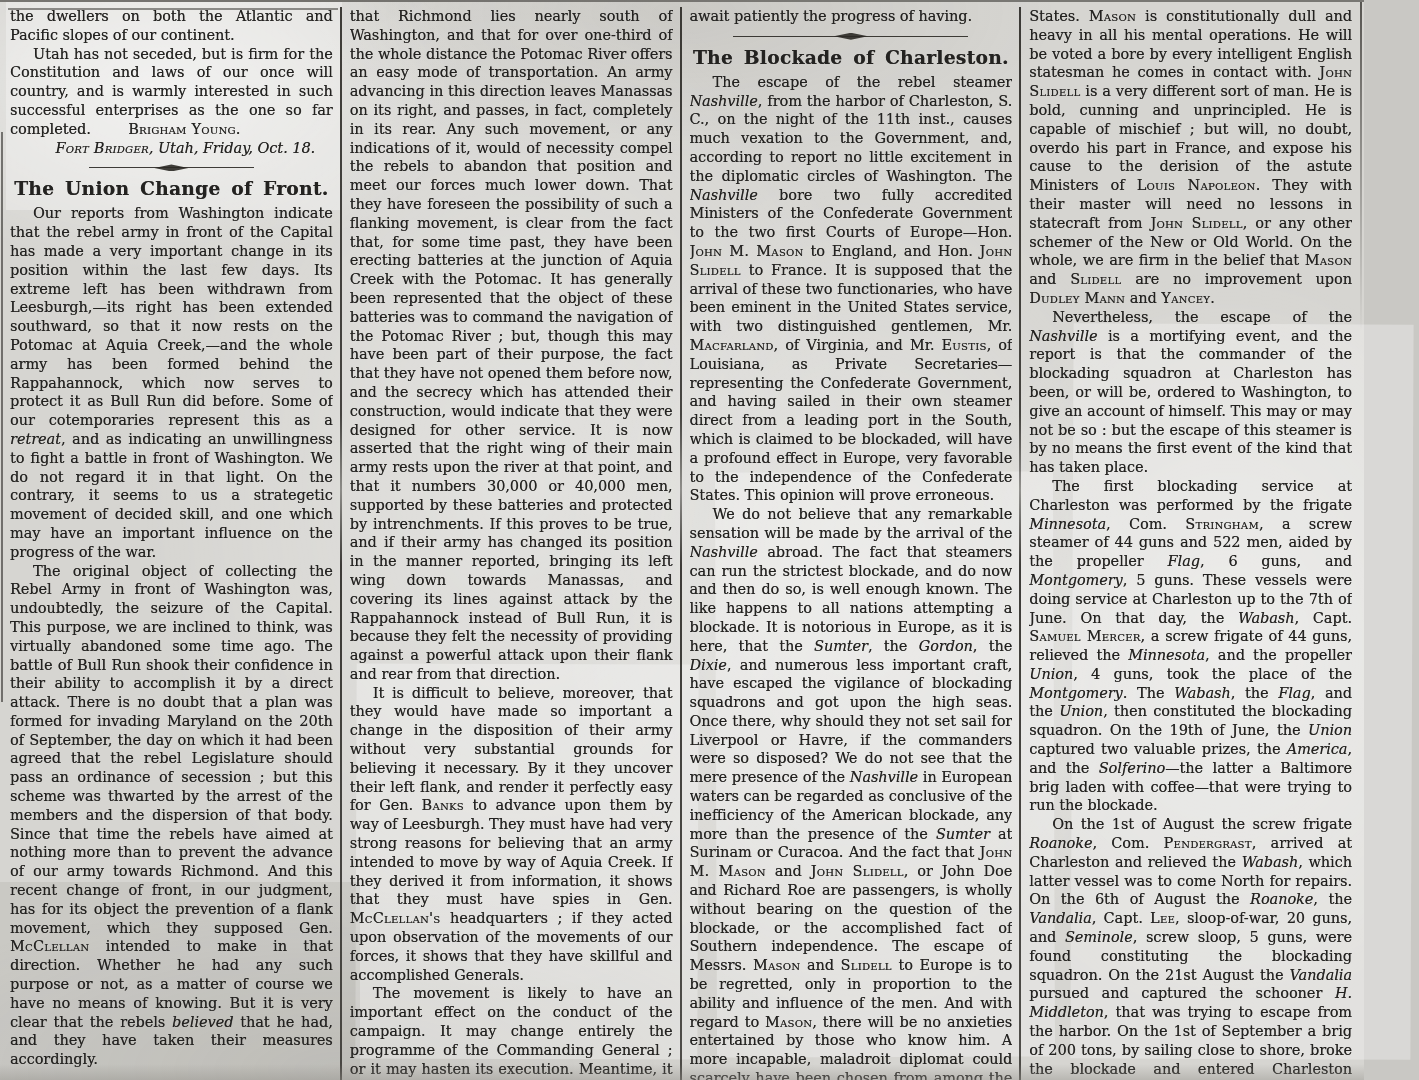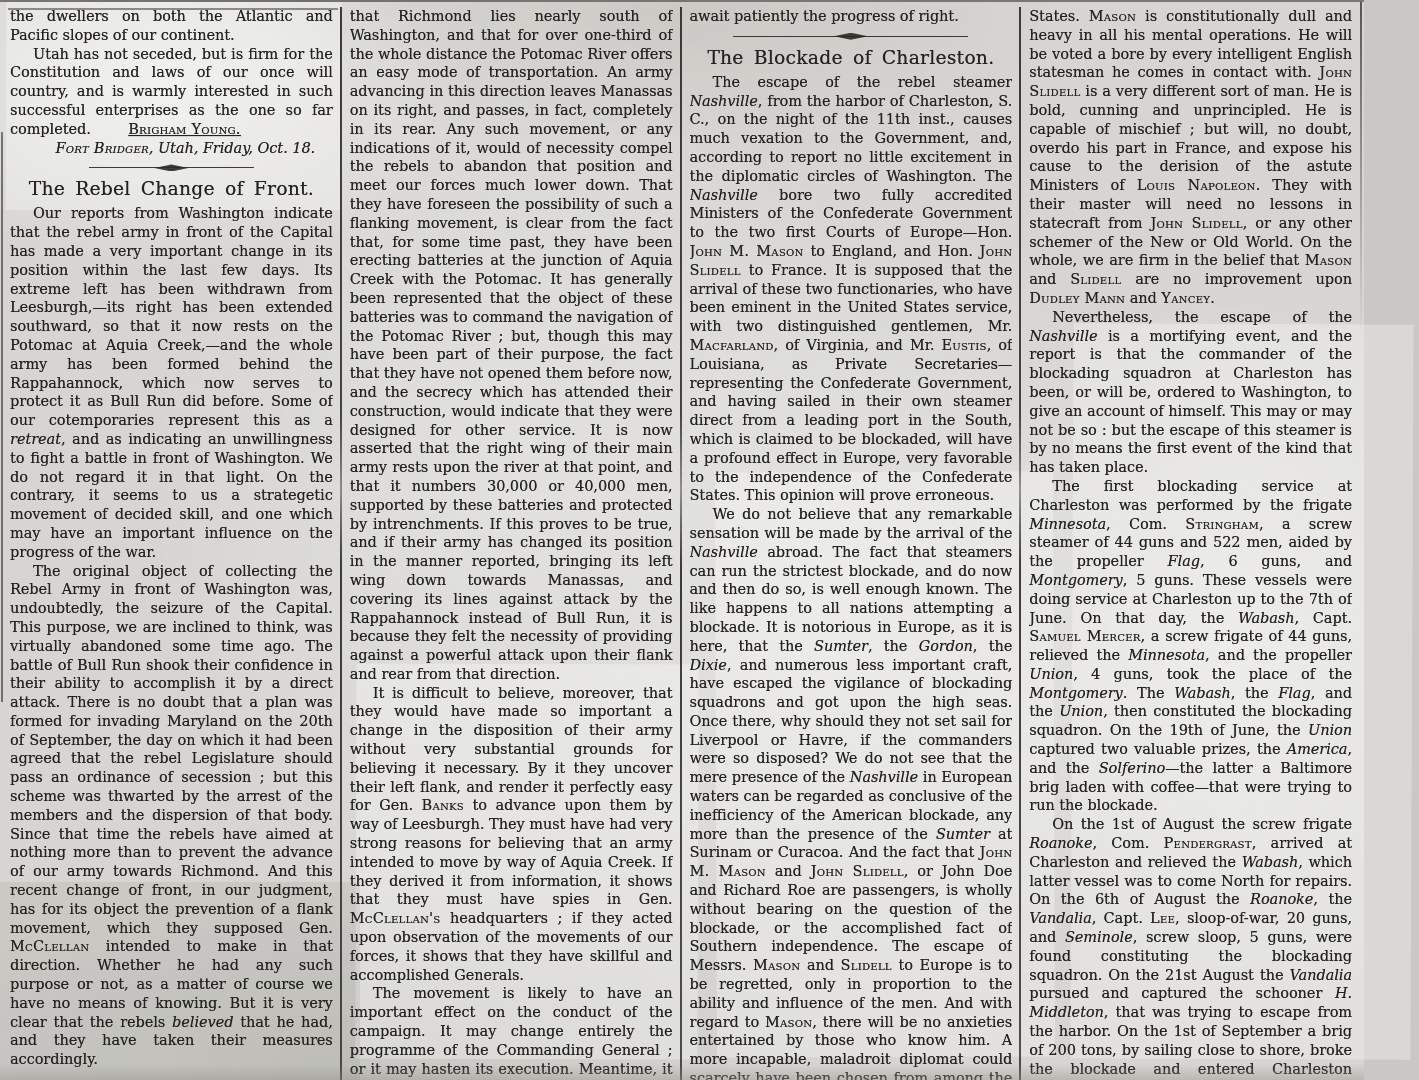--- a/index.html
+++ b/index.html
@@ -38,26 +38,26 @@
     position:absolute;left:7px;top:0;bottom:0;width:2px;
     background:linear-gradient(to bottom,
       rgba(43,41,37,0.9) 0%, rgba(43,41,37,0.85) 38%,
       rgba(43,41,37,0.45) 45%, rgba(43,41,37,0.9) 52%,
       rgba(43,41,37,0.8) 100%);
   }
   p{margin:0;}
   .para{text-indent:1.6em;}
   .noindent{text-indent:0;}
   .headline{
-    text-align:center;text-indent:0;font-weight:normal;
+    text-align:center;text-indent:0;font-weight:bold;
     font-size:18.6px;line-height:22px;margin:3px 0 4px;
     letter-spacing:0.3px;word-spacing:4px;
   }
   .dateline{text-align:center;text-indent:0;padding-left:28px;font-style:italic;}
-  .sig{margin-left:2.6em;letter-spacing:0.5px;text-decoration:underline;}
+  .sig{margin-left:2.6em;letter-spacing:0.5px;}
   .sc{font-variant:small-caps;letter-spacing:0.3px;}
   .divider{position:relative;height:15px;margin:3px auto 1px;}
   .divider.narrow{width:165px;}
   .divider.wide{width:235px;}
   .divider .line{position:absolute;left:0;right:0;top:7px;height:1px;background:rgba(43,41,37,0.9);}
   .divider .diamond{
     position:absolute;left:50%;top:4px;width:34px;height:7px;transform:translateX(-50%);
     background:rgba(43,41,37,0.9);
     clip-path:polygon(0 50%, 50% 0, 100% 50%, 50% 100%);
   }
@@ -83,42 +83,42 @@
   <div class="cols">
 
     <section class="col">
       <p class="para noindent">the dwellers on both the Atlantic and Pacific slopes of our continent.</p>
       <p class="para"><span>Utah has not seceded, but is firm for the Constitution and laws of our once will country, and is warmly interested in such successful enterprises as the one so far completed.</span><span class="sig"><span class="sc">Brigham Young</span>.</span></p>
       <p class="dateline"><span class="sc">Fort Bridger</span>, Utah, Friday, Oct. 18.</p>
       <div class="divider narrow">
           <span class="line"></span>
           <span class="diamond"></span>
         </div>
-      <h2 class="headline">The Rebel Change of Front.</h2>
+      <h2 class="headline">The Union Change of Front.</h2>
       <p class="para">Our reports from Washington indicate that the rebel army in front of the Capital has made a very important change in its position within the last few days. Its extreme left has been withdrawn from Leesburgh,—its right has been extended southward, so that it now rests on the Potomac at Aquia Creek,—and the whole army has been formed behind the Rappahannock, which now serves to protect it as Bull Run did before. Some of our cotemporaries represent this as a <i>retreat</i>, and as indicating an unwillingness to fight a battle in front of Washington. We do not regard it in that light. On the contrary, it seems to us a strategetic movement of decided skill, and one which may have an important influence on the progress of the war.</p>
       <p class="para">The original object of collecting the Rebel Army in front of Washington was, undoubtedly, the seizure of the Capital. This purpose, we are inclined to think, was virtually abandoned some time ago. The battle of Bull Run shook their confidence in their ability to accomplish it by a direct attack. There is no doubt that a plan was formed for invading Maryland on the 20th of September, the day on which it had been agreed that the rebel Legislature should pass an ordinance of secession ; but this scheme was thwarted by the arrest of the members and the dispersion of that body. Since that time the rebels have aimed at nothing more than to prevent the advance of our army towards Richmond. And this recent change of front, in our judgment, has for its object the prevention of a flank movement, which they supposed Gen. <span class="sc">McClellan</span> intended to make in that direction. Whether he had any such purpose or not, as a matter of course we have no means of knowing. But it is very clear that the rebels <i>believed</i> that he had, and they have taken their measures accordingly.</p>
 
     </section>
 
     <div class="gutter">
         <div class="rule"></div>
       </div>
 
     <section class="col">
       <p class="para noindent">that Richmond lies nearly south of Washington, and that for over one-third of the whole distance the Potomac River offers an easy mode of transportation. An army advancing in this direction leaves Manassas on its right, and passes, in fact, completely in its rear. Any such movement, or any indications of it, would of necessity compel the rebels to abandon that position and meet our forces much lower down. That they have foreseen the possibility of such a flanking movement, is clear from the fact that, for some time past, they have been erecting batteries at the junction of Aquia Creek with the Potomac. It has generally been represented that the object of these batteries was to command the navigation of the Potomac River ; but, though this may have been part of their purpose, the fact that they have not opened them before now, and the secrecy which has attended their construction, would indicate that they were designed for other service. It is now asserted that the right wing of their main army rests upon the river at that point, and that it numbers 30,000 or 40,000 men, supported by these batteries and protected by intrenchments. If this proves to be true, and if their army has changed its position in the manner reported, bringing its left wing down towards Manassas, and covering its lines against attack by the Rappahannock instead of Bull Run, it is because they felt the necessity of providing against a powerful attack upon their flank and rear from that direction.</p>
       <p class="para">It is difficult to believe, moreover, that they would have made so important a change in the disposition of their army without very substantial grounds for believing it necessary. By it they uncover their left flank, and render it perfectly easy for Gen. <span class="sc">Banks</span> to advance upon them by way of Leesburgh. They must have had very strong reasons for believing that an army intended to move by way of Aquia Creek. If they derived it from information, it shows that they must have spies in Gen. <span class="sc">McClellan's</span> headquarters ; if they acted upon observation of the movements of our forces, it shows that they have skillful and accomplished Generals.</p>
       <p class="para">The movement is likely to have an important effect on the conduct of the campaign. It may change entirely the programme of the Commanding General ; or it may hasten its execution. Meantime, it is a public duty to</p>
     </section>
 
     <div class="gutter">
         <div class="rule"></div>
       </div>
 
     <section class="col">
-      <p class="para noindent">await patiently the progress of right.</p>
+      <p class="para noindent">await patiently the progress of having.</p>
       <div class="divider wide">
           <span class="line"></span>
           <span class="diamond"></span>
         </div>
       <h2 class="headline">The Blockade of Charleston.</h2>
       <p class="para">The escape of the rebel steamer <i>Nashville</i>, from the harbor of Charleston, S. C., on the night of the 11th inst., causes much vexation to the Government, and, according to report no little excitement in the diplomatic circles of Washington. The <i>Nashville</i> bore two fully accredited Ministers of the Confederate Government to the two first Courts of Europe—Hon. <span class="sc">John M. Mason</span> to England, and Hon. <span class="sc">John Slidell</span> to France. It is supposed that the arrival of these two functionaries, who have been eminent in the United States service, with two distinguished gentlemen, Mr. <span class="sc">Macfarland</span>, of Virginia, and Mr. <span class="sc">Eustis</span>, of Louisiana, as Private Secretaries—representing the Confederate Government, and having sailed in their own steamer direct from a leading port in the South, which is claimed to be blockaded, will have a profound effect in Europe, very favorable to the independence of the Confederate States. This opinion will prove erroneous.</p>
       <p class="para">We do not believe that any remarkable sensation will be made by the arrival of the <i>Nashville</i> abroad. The fact that steamers can run the strictest blockade, and do now and then do so, is well enough known. The like happens to all nations attempting a blockade. It is notorious in Europe, as it is here, that the <i>Sumter</i>, the <i>Gordon</i>, the <i>Dixie</i>, and numerous less important craft, have escaped the vigilance of blockading squadrons and got upon the high seas. Once there, why should they not set sail for Liverpool or Havre, if the commanders were so disposed? We do not see that the mere presence of the <i>Nashville</i> in European waters can be regarded as conclusive of the inefficiency of the American blockade, any more than the presence of the <i>Sumter</i> at Surinam or Curacoa. And the fact that <span class="sc">John M. Mason</span> and <span class="sc">John Slidell</span>, or John Doe and Richard Roe are passengers, is wholly without bearing on the question of the blockade, or the accomplished fact of Southern independence. The escape of Messrs. <span class="sc">Mason</span> and <span class="sc">Slidell</span> to Europe is to be regretted, only in proportion to the ability and influence of the men. And with regard to <span class="sc">Mason</span>, there will be no anxieties entertained by those who know him. A more incapable, maladroit diplomat could scarcely have been chosen from among the public men of the Confederate</p>
     </section>
 
     <div class="gutter">

